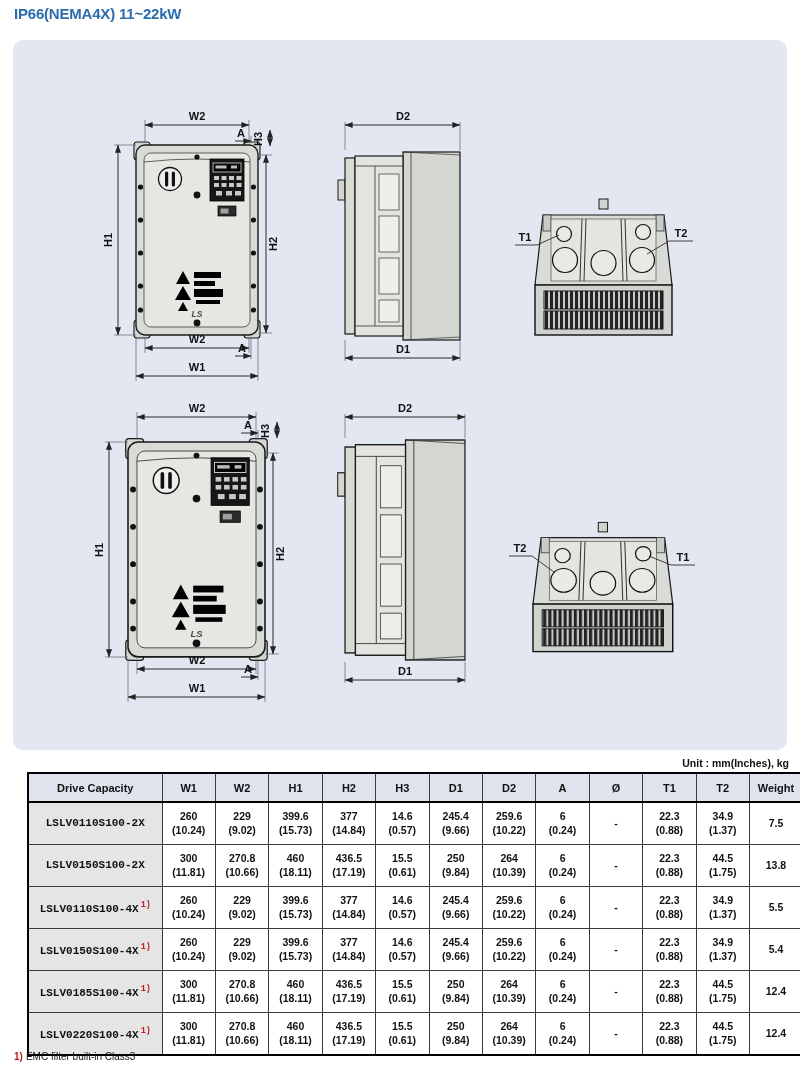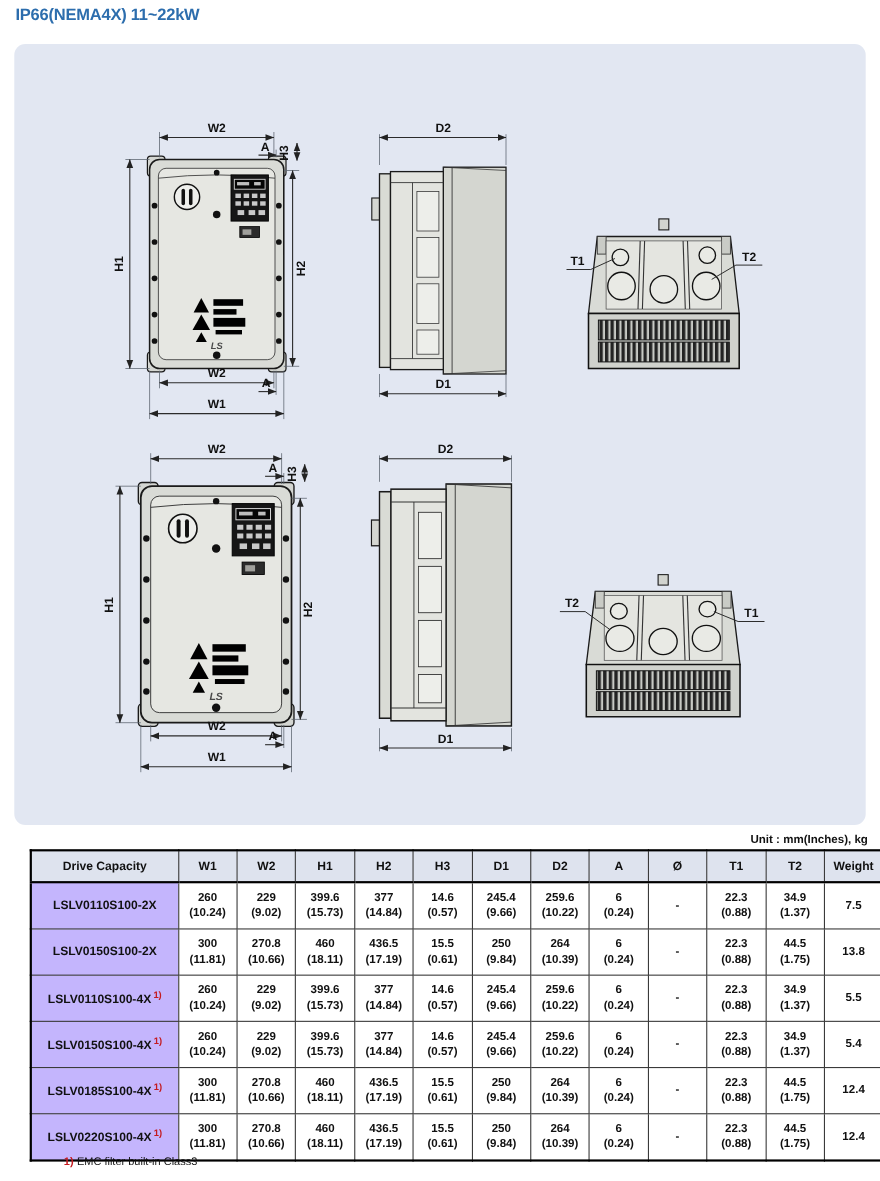--- a/index.html
+++ b/index.html
@@ -9,23 +9,23 @@
   .panel{position:absolute;left:13px;top:40px;width:774px;height:710px;background:#e2e7f2;border-radius:10px;}
   .panel svg{display:block;}
   .unit-note{position:absolute;right:11px;top:757px;font-size:10.5px;font-weight:700;color:#111;margin-left:20px;}
   table.dims{position:absolute;left:27px;top:772px;width:777px;border-collapse:collapse;table-layout:fixed;
              border:2px solid #000;}
   table.dims col.c0{width:134px;}
   table.dims th{background:#dee3ee;border:1px solid #3a3a3a;border-bottom:2.4px solid #000;
                 font-size:11px;font-weight:700;height:27px;padding:0;}
   table.dims td{border:1px solid #3a3a3a;background:#fff;text-align:center;vertical-align:middle;
                 font-size:10.5px;font-weight:700;height:41px;padding:0 1px;white-space:pre-line;line-height:1.3;}
-  table.dims td.model{background:#c4b5fd;font-size:11px;font-weight:700;white-space:nowrap;}
+  table.dims td.model{background:#e5e5e5;font-size:11px;font-weight:700;white-space:nowrap;font-family:Liberation Mono, monospace;}
   sup.fn-red{color:#c41a1f;font-size:8.5px;font-weight:700;margin-left:2px;}
-  .footnote{position:absolute;left:14px;top:1051px;font-size:10px;color:#111;margin-left:44px;}
+  .footnote{position:absolute;left:14px;top:1051px;font-size:10px;color:#111;}
   .footnote .fn-marker{color:#c41a1f;font-weight:700;margin-right:3px;}
   
   .dims-anno line.dim{stroke:#2b2b2b;stroke-width:1;}
   .dims-anno line.ext{stroke:#5c6470;stroke-width:0.7;}
   .dims-anno line.lead{stroke:#2b2b2b;stroke-width:0.9;}
   .dims-anno text{font-family:"Liberation Sans",sans-serif;font-size:11px;font-weight:700;fill:#111;text-anchor:middle;}
   .logo-text{font-family:"Liberation Sans",sans-serif;font-size:8.5px;font-weight:700;font-style:italic;fill:#4a4a4a;text-anchor:middle;}
 </style>
 </head>
 <body>

